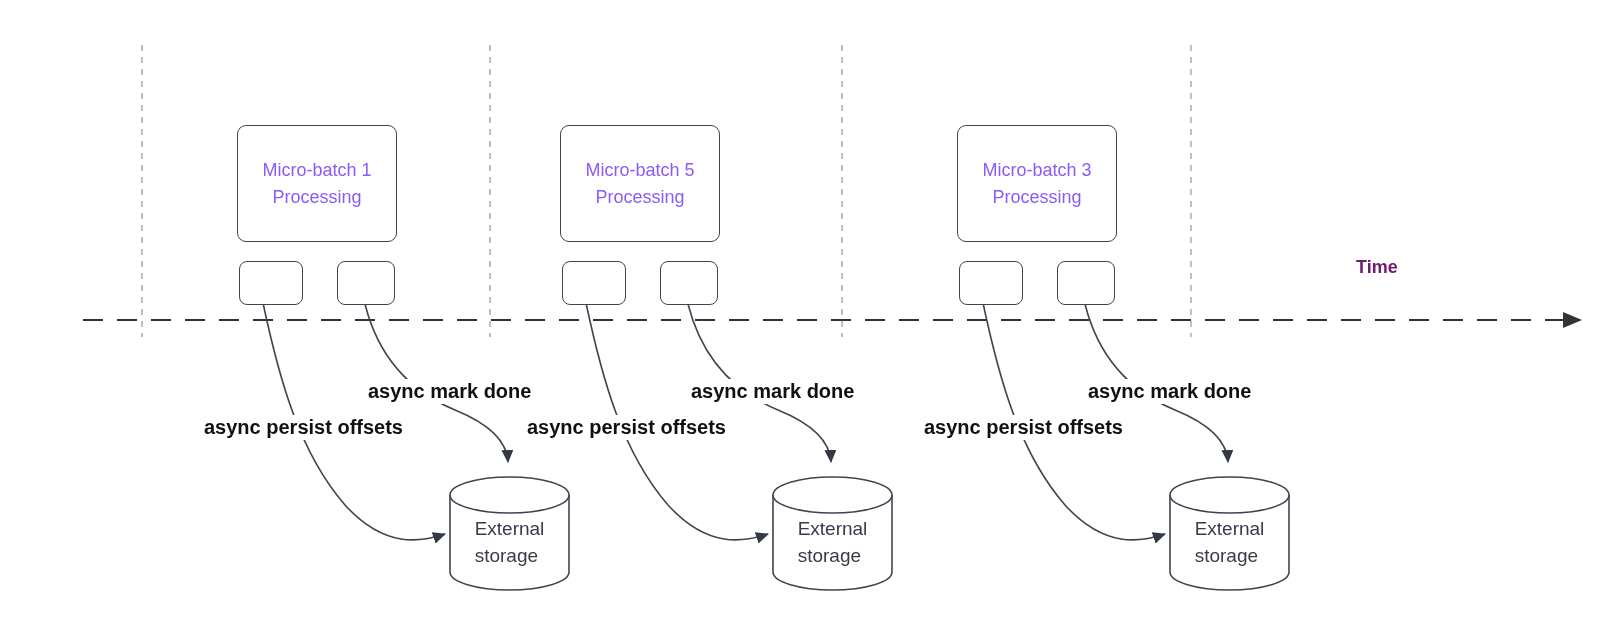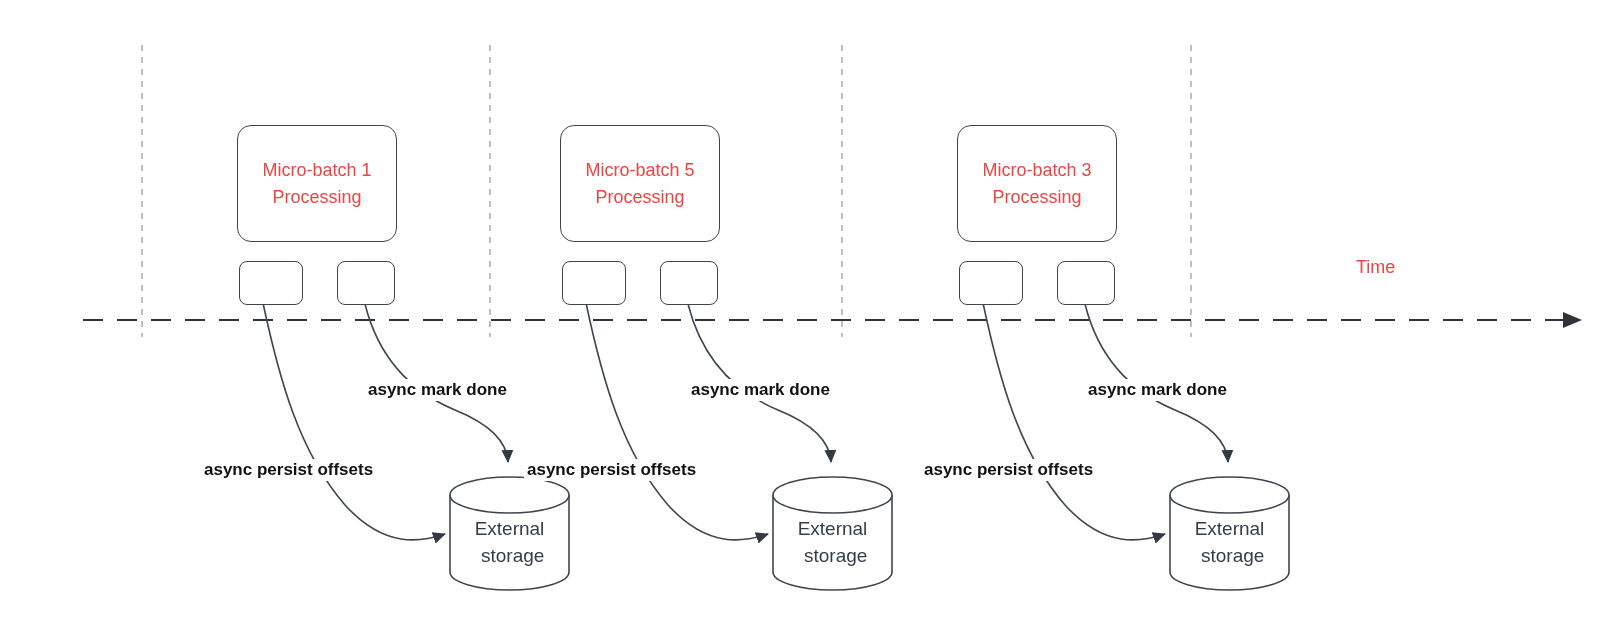--- a/index.html
+++ b/index.html
@@ -15,56 +15,56 @@
 
   
   .section { position: absolute; top: 0; width: 400px; height: 642px; }
   .section.s1 { left: 197px; }
   .section.s2 { left: 520px; }
   .section.s3 { left: 917px; }
 
   .proc-box {
     position: absolute; left: 40px; top: 125px;
     width: 158px; height: 115px;
-    border: 1.5px solid #3f4550; border-radius: 14px;
+    border: 1.5px solid #3f4550; border-radius: 9px;
     background: #ffffff;
     display: flex; align-items: center; justify-content: center;
     text-align: center;
-    font-size: 18px; line-height: 27px; color: #ef4444;
+    font-size: 18px; line-height: 27px; color: #8b5cf6;
     white-space: pre-line;
   }
   .slot {
     position: absolute; top: 261px; height: 42px;
     border: 1.5px solid #3f4550; border-radius: 8px;
     background: #ffffff;
   }
   .slot.a { left: 42px;  width: 62px; }
   .slot.b { left: 140px; width: 56px; }
 
   .arrow-label {
     position: absolute;
-    font-size: 17px; font-weight: bold; color: #101114;
+    font-size: 20px; font-weight: bold; color: #101114;
     background: #ffffff; padding: 1px 3px;
     white-space: nowrap;
   }
-  .arrow-label.persist { left: 4px;  top: 415px; margin-top: 44px; }
+  .arrow-label.persist { left: 4px;  top: 415px; }
   .arrow-label.mark    { left: 168px; top: 379px; }
 
   .storage-label {
     position: absolute; left: 253px; top: 477px;
     width: 119px; height: 113px;
     display: flex; align-items: center; justify-content: center;
-    text-align: right; box-sizing: border-box; padding-top: 16px;
+    text-align: left; box-sizing: border-box; padding-top: 16px;
     font-size: 19px; line-height: 27px; color: #363d49;
     white-space: pre-line;
   }
 
   .time-label {
     position: absolute; left: 1356px; top: 257px;
-    font-size: 18px; color: #ef4444;
+    font-size: 18px; color: #701a75; font-weight: bold;
   }
 </style>
 </head>
 <body>
 
 <div class="canvas">
 
   <svg class="layer" width="1600" height="642" viewBox="0 0 1600 642">
     <line x1="142" y1="45" x2="142" y2="337" stroke="#a9acb1" stroke-width="1.5" stroke-dasharray="6 6"></line>
     <line x1="490" y1="45" x2="490" y2="337" stroke="#a9acb1" stroke-width="1.5" stroke-dasharray="6 6"></line>

